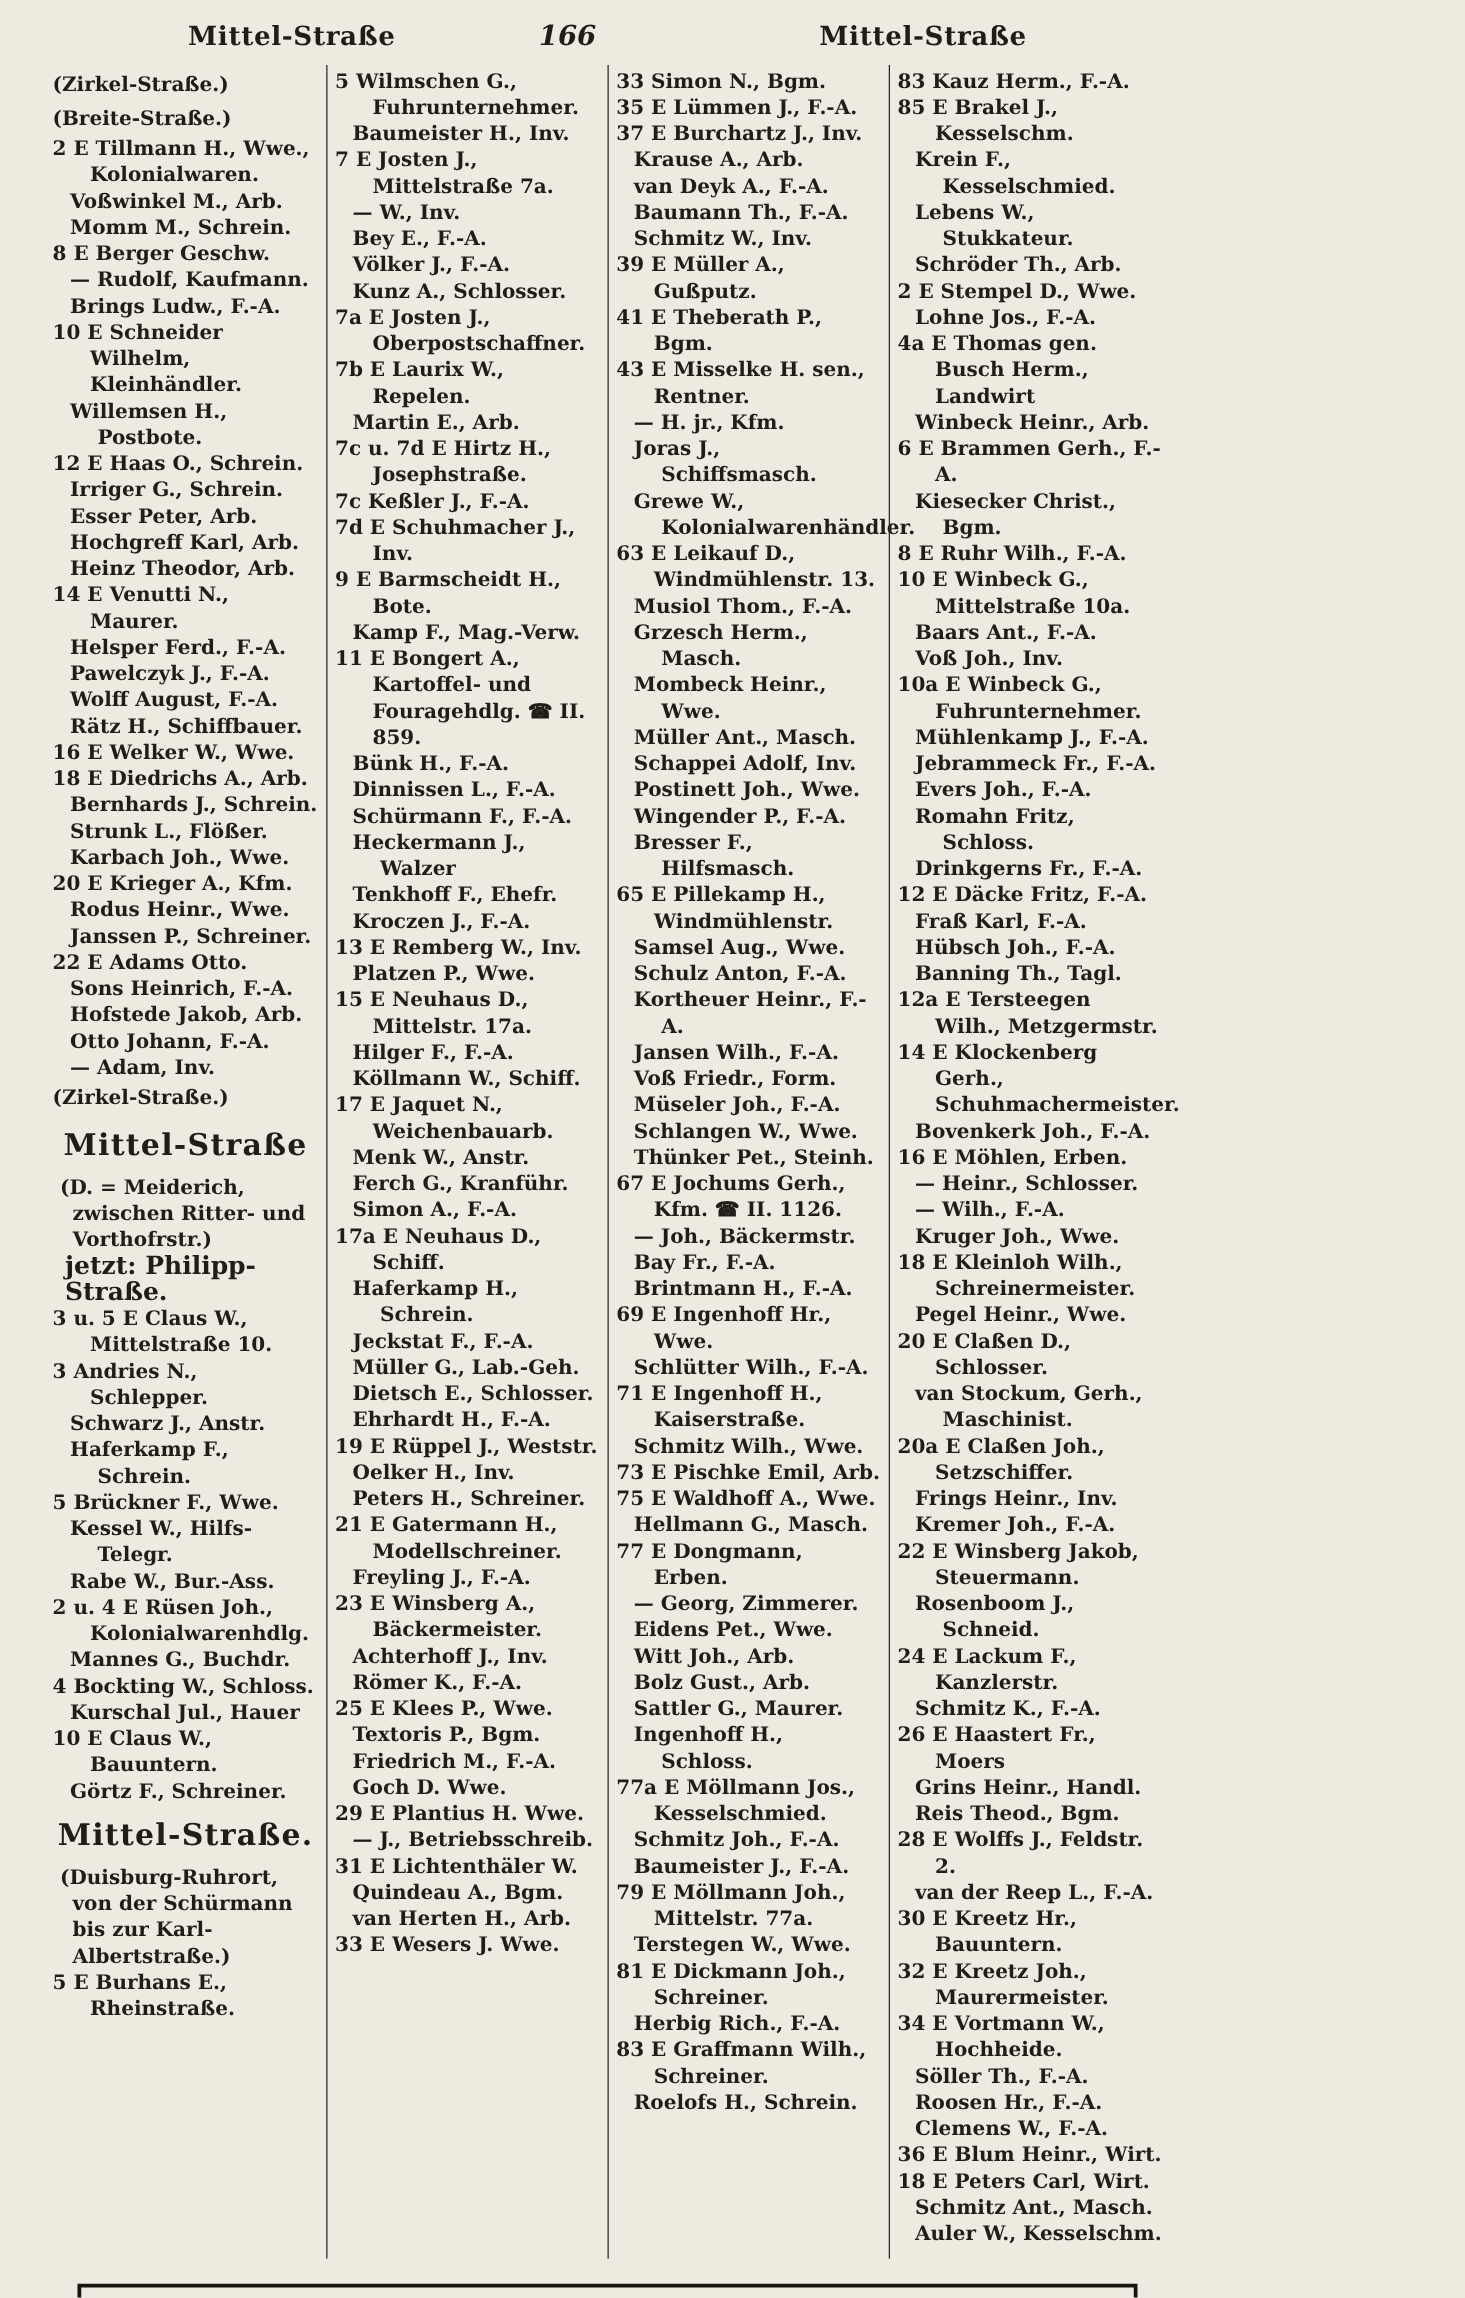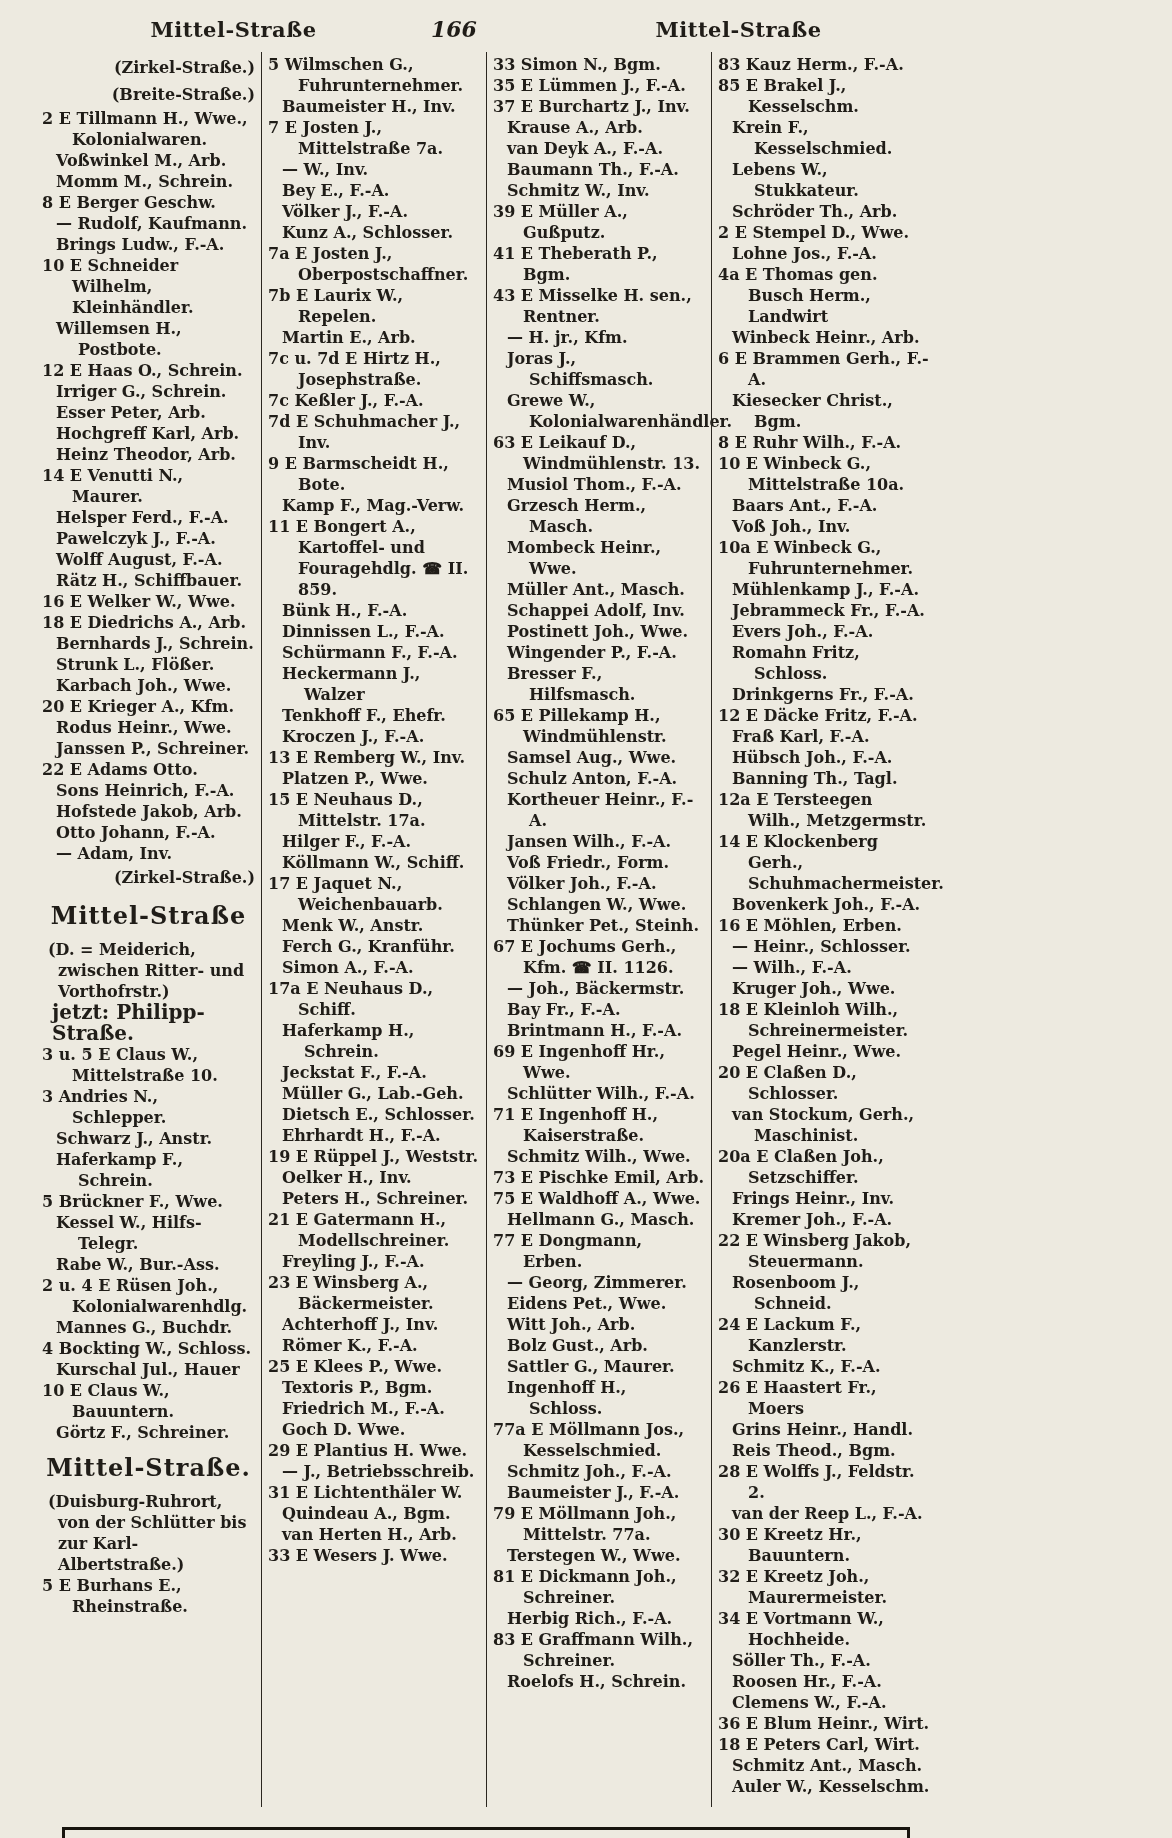--- a/index.html
+++ b/index.html
@@ -13,21 +13,21 @@
   .page{position:absolute;left:36px;top:16px;width:900px;}
   .header{display:flex;align-items:baseline;margin-bottom:10px;}
   .h-side{flex:1;text-align:center;font-size:21px;font-weight:bold;letter-spacing:0.5px;}
   .h-page{width:110px;font-size:22px;font-weight:bold;font-style:italic;}
   .columns{display:flex;align-items:stretch;}
   .col{width:25%;box-sizing:border-box;padding:2px 6px 10px 6px;font-size:16px;line-height:21px;font-weight:bold;}
   .col + .col{border-left:1.5px solid #2b2720;}
   .e{font-weight:bold;}
   .e.n{padding-left:30px;text-indent:-30px;}
   .e.s{padding-left:36px;text-indent:-22px;}
-  .e.c{text-align:right;padding:3px 0;}
+  .e.c{text-align:left;padding:3px 0;}
   .e.h{text-align:center;font-size:24px;line-height:30px;padding:10px 0 8px 0;letter-spacing:1px;}
   .e.b{padding-left:16px;text-indent:-10px;}
   .e.nb{padding-left:10px;font-size:20px;}
   .ad{
     margin:20px 26px 0 26px;
     border:3px solid #17140e;
     display:flex;align-items:center;justify-content:space-between;
     padding:6px 18px;
   }
   .ad-right{text-align:center;}
@@ -90,21 +90,21 @@
         <div class="e n">5 Brückner F., Wwe.</div>
         <div class="e s">Kessel W., Hilfs-Telegr.</div>
         <div class="e s">Rabe W., Bur.-Ass.</div>
         <div class="e n">2 u. 4 E Rüsen Joh., Kolonialwarenhdlg.</div>
         <div class="e s">Mannes G., Buchdr.</div>
         <div class="e n">4 Bockting W., Schloss.</div>
         <div class="e s">Kurschal Jul., Hauer</div>
         <div class="e n">10 E Claus W., Bauuntern.</div>
         <div class="e s">Görtz F., Schreiner.</div>
         <div class="e h">Mittel-Straße.</div>
-        <div class="e b">(Duisburg-Ruhrort, von der Schlütter bis zur Karl-Albertstraße.)</div>
+        <div class="e b">(Duisburg-Ruhrort, von der Schürmann bis zur Karl-Albertstraße.)</div>
         <div class="e n">5 E Burhans E., Rheinstraße.</div>
       </div>
     <div class="col">
         <div class="e n">5 Wilmschen G., Fuhrunternehmer.</div>
         <div class="e s">Baumeister H., Inv.</div>
         <div class="e n">7 E Josten J., Mittelstraße 7a.</div>
         <div class="e s">— W., Inv.</div>
         <div class="e s">Bey E., F.-A.</div>
         <div class="e s">Völker J., F.-A.</div>
         <div class="e s">Kunz A., Schlosser.</div>
@@ -179,21 +179,21 @@
         <div class="e s">Schappei Adolf, Inv.</div>
         <div class="e s">Postinett Joh., Wwe.</div>
         <div class="e s">Wingender P., F.-A.</div>
         <div class="e s">Bresser F., Hilfsmasch.</div>
         <div class="e n">65 E Pillekamp H., Windmühlenstr.</div>
         <div class="e s">Samsel Aug., Wwe.</div>
         <div class="e s">Schulz Anton, F.-A.</div>
         <div class="e s">Kortheuer Heinr., F.-A.</div>
         <div class="e s">Jansen Wilh., F.-A.</div>
         <div class="e s">Voß Friedr., Form.</div>
-        <div class="e s">Völker Joh., F.-A.</div>
+        <div class="e s">Müseler Joh., F.-A.</div>
         <div class="e s">Schlangen W., Wwe.</div>
         <div class="e s">Thünker Pet., Steinh.</div>
         <div class="e n">67 E Jochums Gerh., Kfm. ☎ II. 1126.</div>
         <div class="e s">— Joh., Bäckermstr.</div>
         <div class="e s">Bay Fr., F.-A.</div>
         <div class="e s">Brintmann H., F.-A.</div>
         <div class="e n">69 E Ingenhoff Hr., Wwe.</div>
         <div class="e s">Schlütter Wilh., F.-A.</div>
         <div class="e n">71 E Ingenhoff H., Kaiserstraße.</div>
         <div class="e s">Schmitz Wilh., Wwe.</div>

